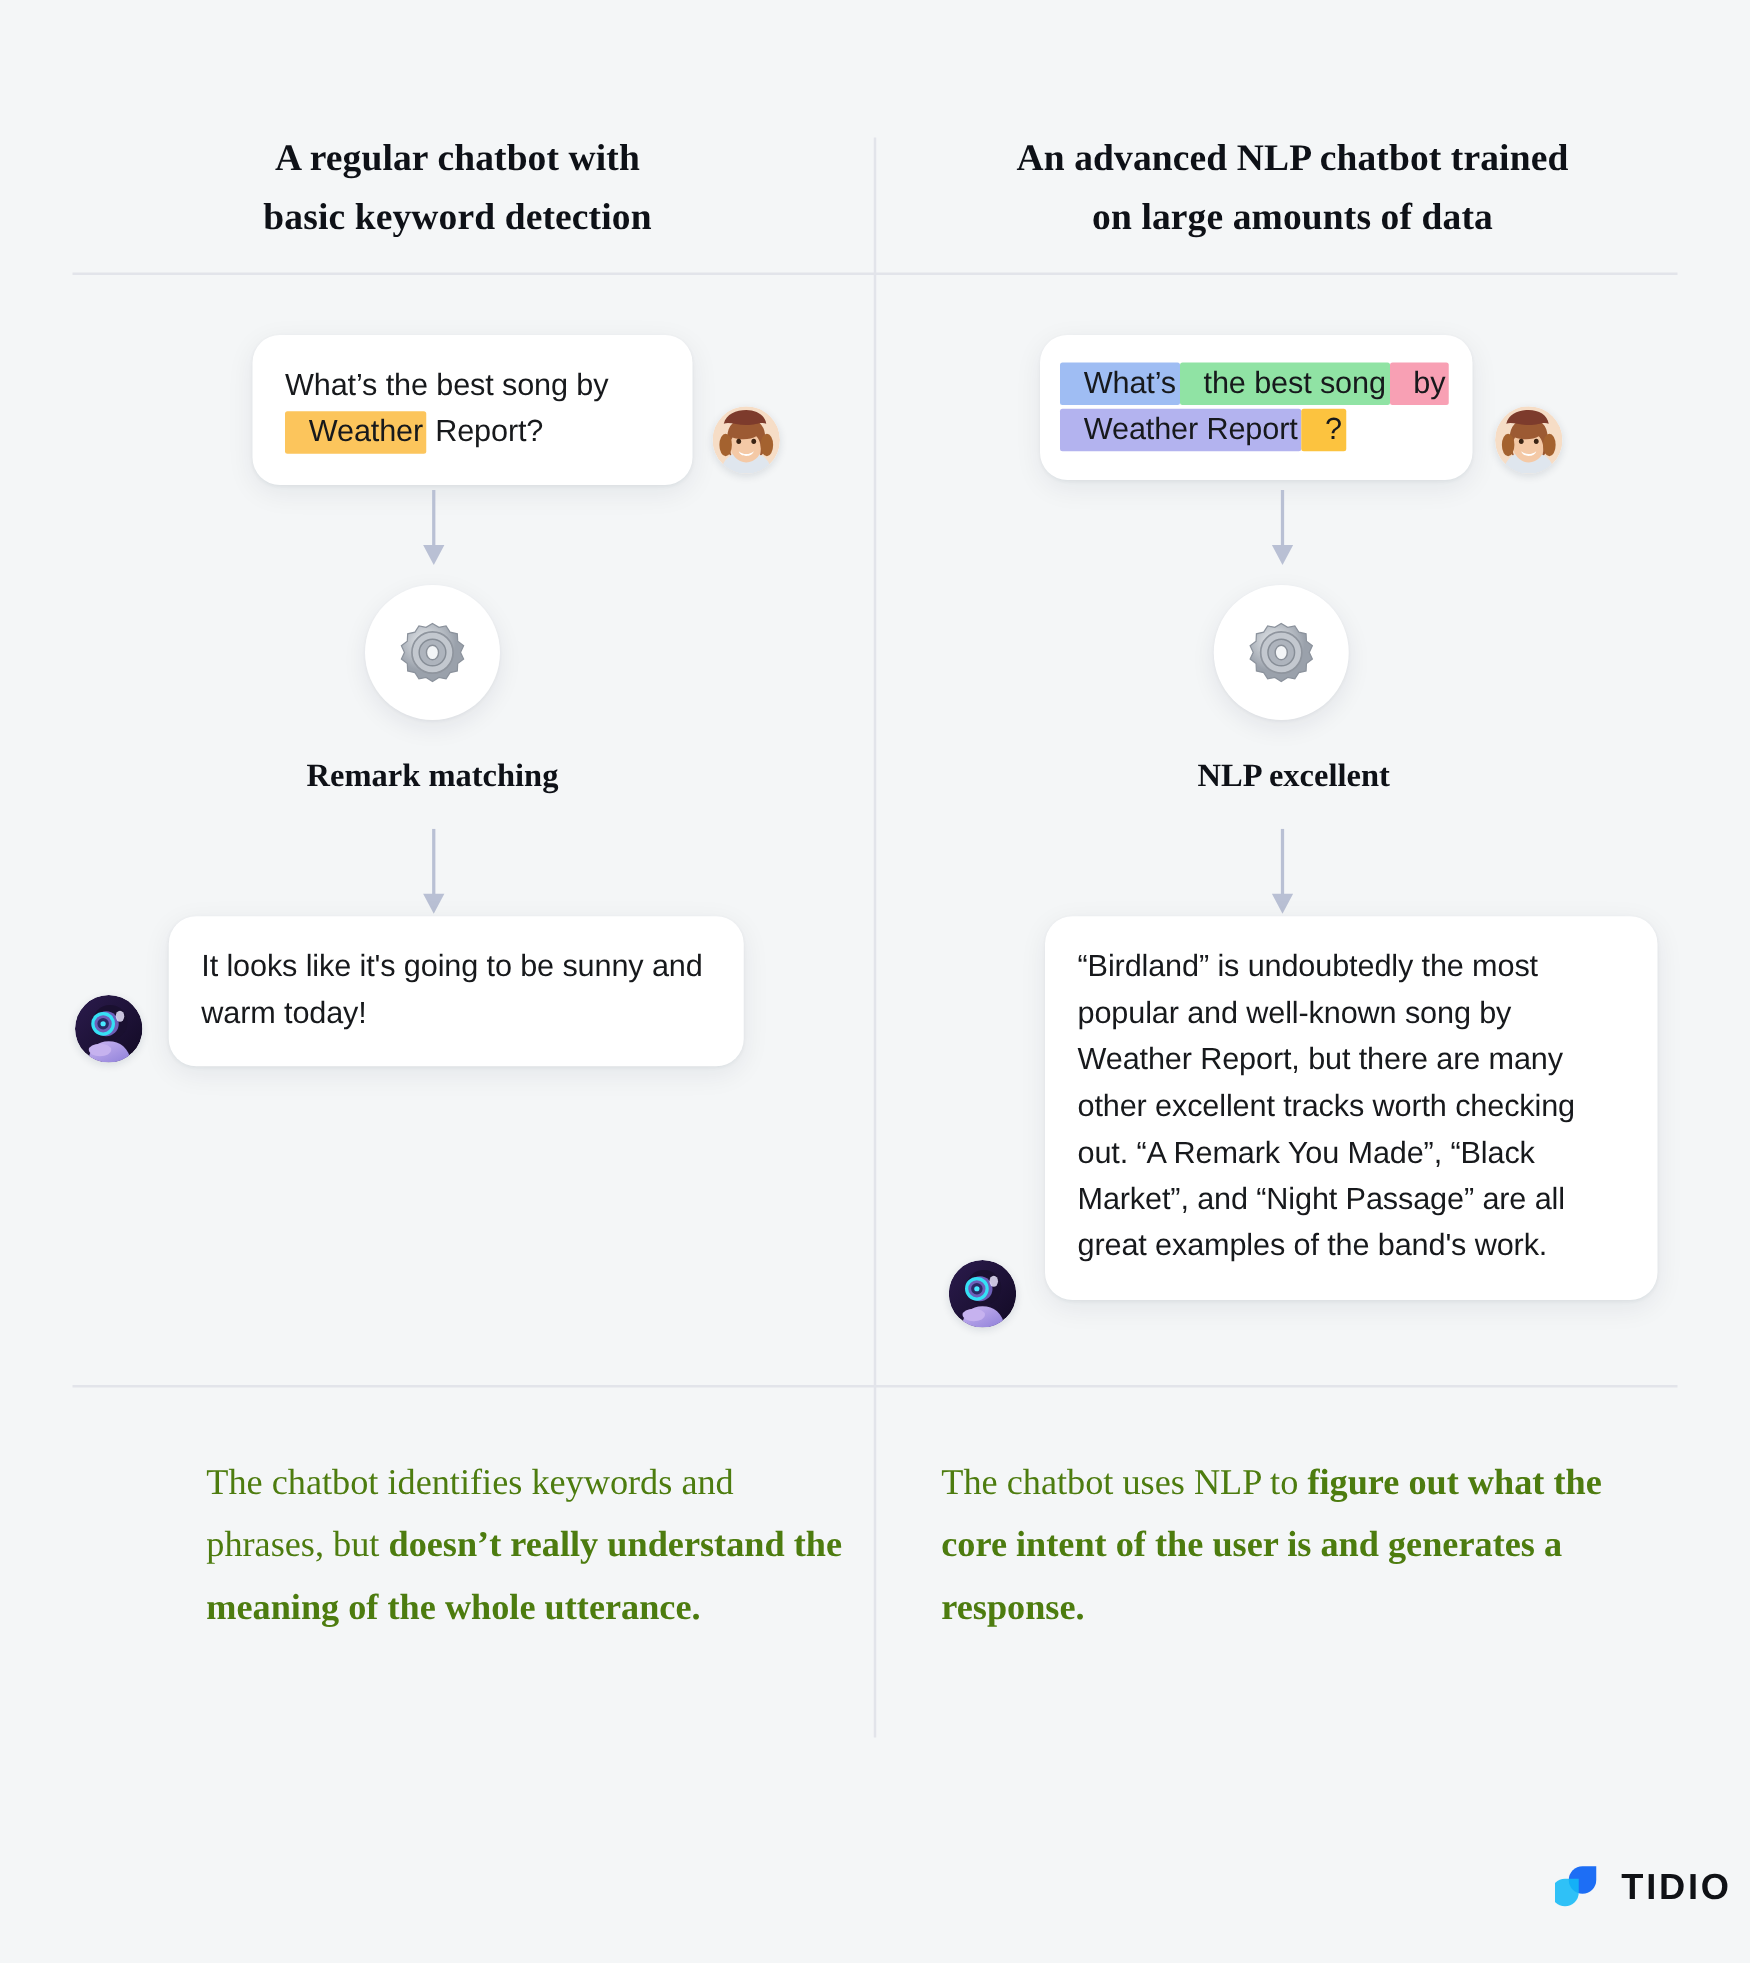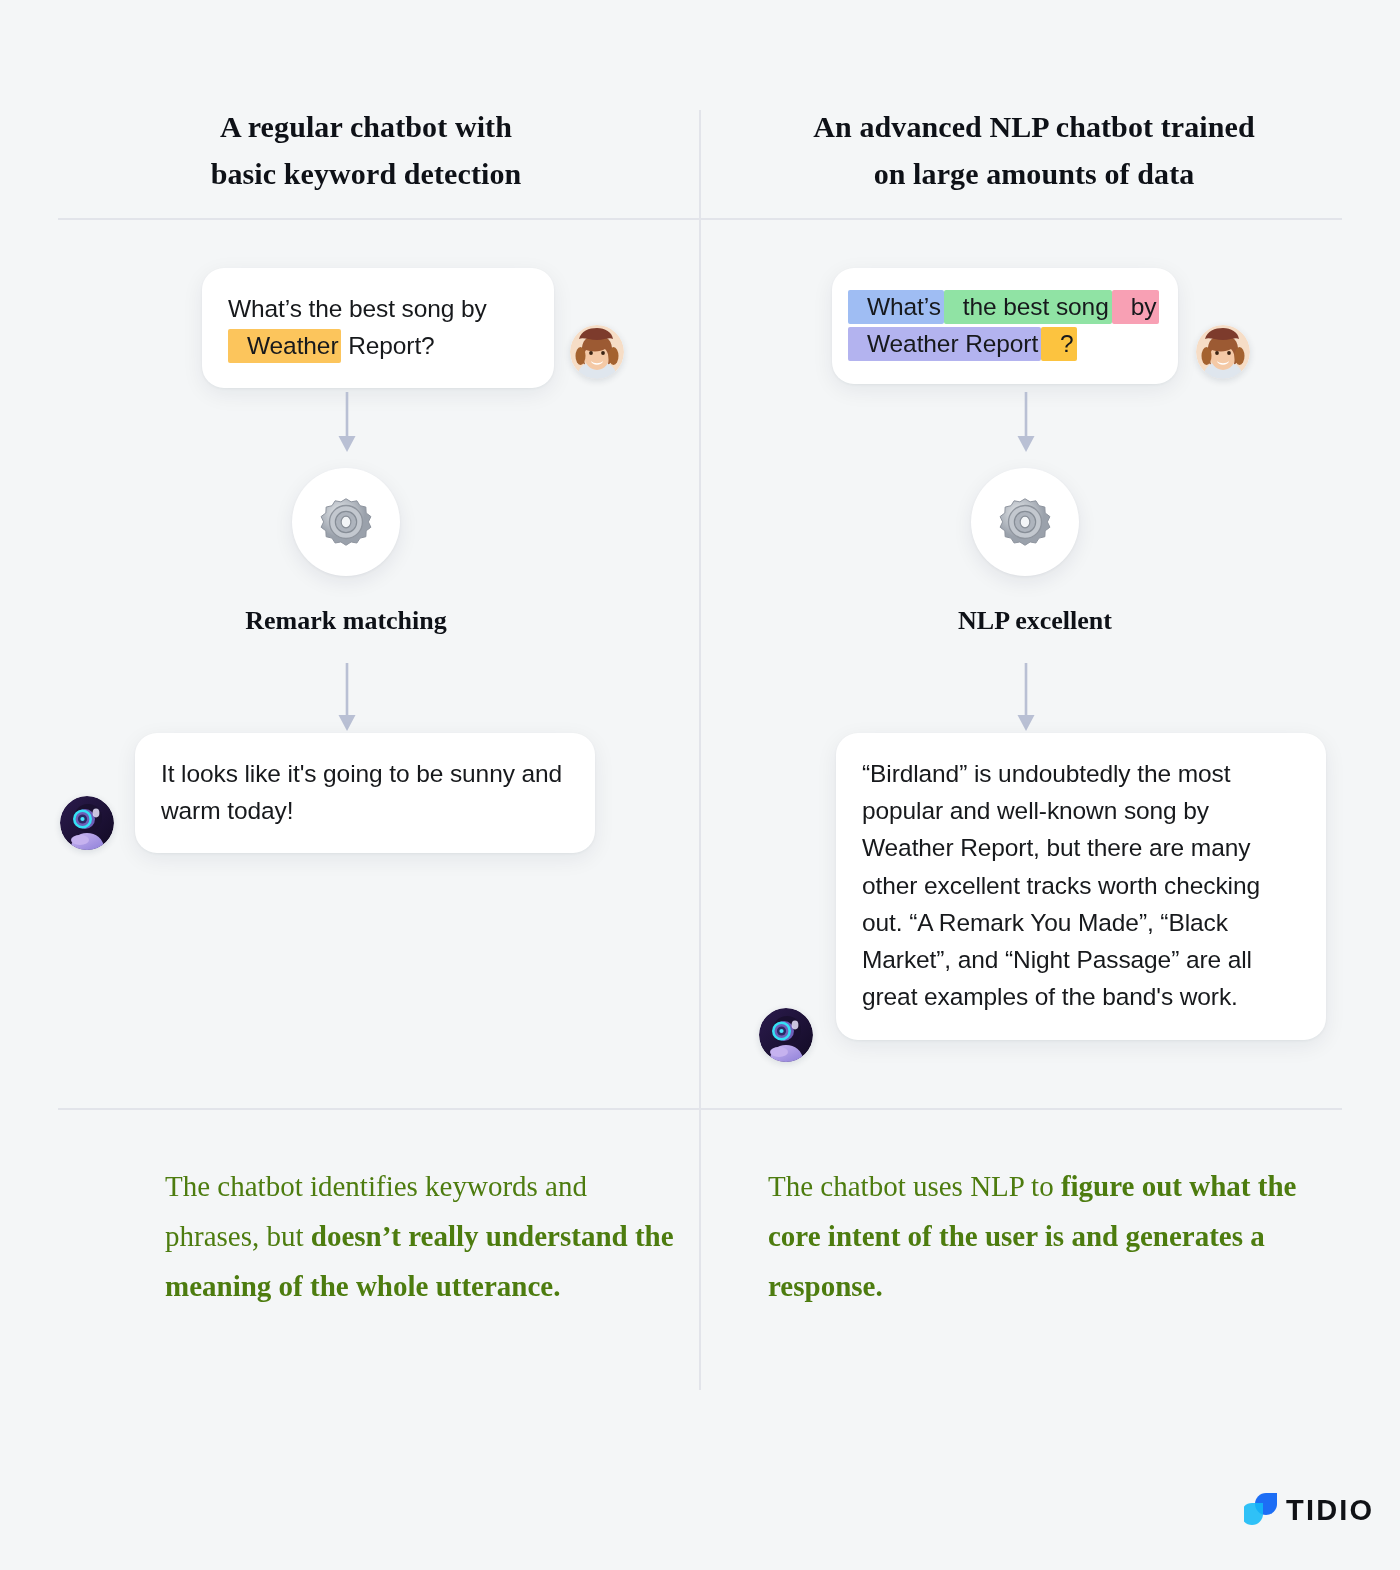--- a/index.html
+++ b/index.html
@@ -104,26 +104,26 @@
   .foot-text {
     position: absolute;
     font-family: "Liberation Serif", serif;
     font-size: 29px;
     line-height: 1.72;
     color: #4d7c0f;
     margin-left: 37px;
   }
   .foot-text b { font-weight: bold; }
   .foot-left  { left: 128px; top: 1162px; width: 520px; }
-  .foot-right { left: 731px; top: 1162px; width: 540px; }
+  .foot-right { left: 716px; top: 1162px; width: 540px; }
 
   
   .logo {
     position: absolute; left: 1244px; top: 1489px;
-    display: flex; align-items: center; 
+    display: flex; align-items: center; gap: 11px;
   }
   .logo-word {
     font-family: "Liberation Sans", sans-serif;
     font-size: 29px; font-weight: bold; letter-spacing: 2.2px; color: #101216;
   }
 </style>
 </head>
 <body>
 
 <div class="canvas">

